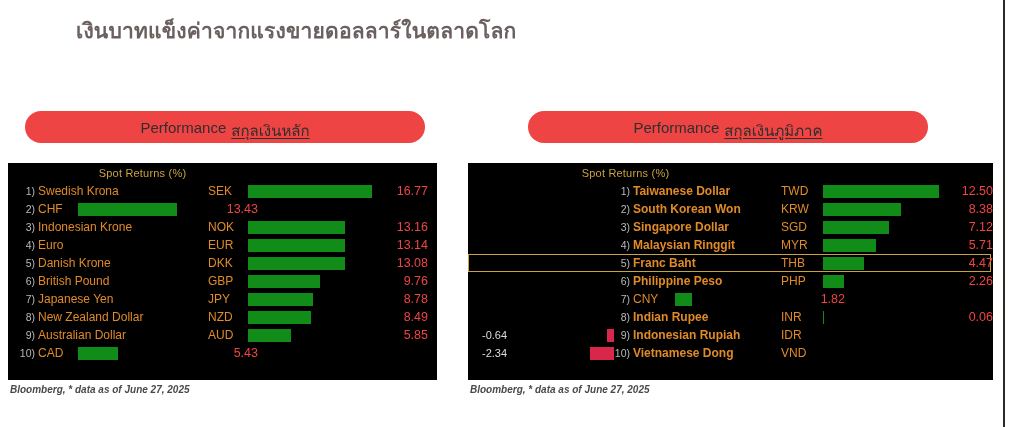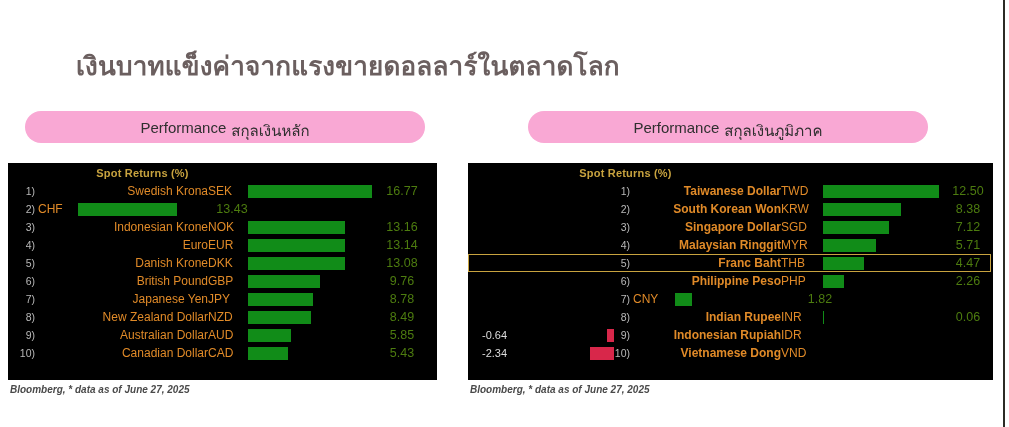--- a/index.html
+++ b/index.html
@@ -25,62 +25,62 @@
     width: 2px;
     height: 427px;
     background: #2b2b25;
   }
 
   
   .headline {
     position: absolute;
     left: 76px;
     top: 14px;
-    font-size: 26px;
+    font-size: 21px;
     font-weight: bold;
     color: #6b5f5f;
     letter-spacing: 0.2px;
     white-space: nowrap;
-    margin-top: 31px;
   }
 
   
   .pill {
     position: absolute;
     height: 32px;
     border-radius: 16px;
-    background: #f9a8d4;
+    background: #ef4444;
     display: flex;
     align-items: center;
     justify-content: center;
     font-size: 15px;
     color: #2f2f2f;
     white-space: nowrap;
   }
   .pill-left  { left: 25px;  top: 111px; width: 400px; }
   .pill-right { left: 528px; top: 111px; width: 400px; }
   .pill .pill-underline {
+    text-decoration: underline;
     text-underline-offset: 2px;
     margin-left: 5px;
     margin-top: 7px;
   }
 
   
   .panel {
     position: absolute;
     background: #000000;
     overflow: hidden;
   }
   .panel-left  { left: 8px;   top: 163px; width: 429px; height: 217px; }
   .panel-right { left: 468px; top: 163px; width: 525px; height: 217px; }
 
   .panel-title {
     color: #c8a33f;
     font-size: 11px;
-    font-weight: bold;
+    font-weight: normal;
     text-align: center;
     padding-top: 4px;
     letter-spacing: 0.2px;
     height: 15px;
     line-height: 13px;
   }
   .panel-left .panel-title  { padding-right: 160px; }
   .panel-right .panel-title { padding-right: 210px; }
 
   .rows {
@@ -125,44 +125,43 @@
     font-size: 10.5px;
     text-align: right;
     flex: 0 0 auto;
     padding-right: 3px;
   }
   .cname {
     color: #e08a28;
     font-size: 12px;
     flex: 0 0 auto;
     white-space: nowrap;
-    text-align: right;
   }
   .ticker {
     color: #e08a28;
     font-size: 12px;
     font-weight: normal;
     flex: 0 0 auto;
     white-space: nowrap;
   }
   .bar-track {
     position: relative;
     flex: 0 0 auto;
     height: 100%;
     display: flex;
     align-items: center;
   }
   .bar {
     background: #118c18;
     height: 13px;
   }
   .value {
-    color: #4d7c0f;
+    color: #ef4444;
     font-size: 12.5px;
-    text-align: center;
+    text-align: right;
     flex: 0 0 auto;
     padding-right: 4px;
     white-space: nowrap;
   }
 
   
   .panel-left  .row        { height: 18px; margin-left: 10px; width: 410px; }
   .panel-left  .rank       { width: 16px; }
   .panel-left  .cname      { width: 170px; }
   .panel-left  .ticker     { width: 40px; }
@@ -286,21 +285,20 @@
         <div class="rank">9)</div>
         <div class="cname">Australian Dollar</div>
         <div class="ticker">AUD</div>
         <div class="bar-track">
           <div class="bar" style="width: 43.2558px;"></div>
         </div>
         <div class="value">5.85</div>
       </div>
       <div class="row">
         <div class="rank">10)</div>
-        <div class="cname">Canadian Dollar</div>
         <div class="ticker">CAD</div>
         <div class="bar-track">
           <div class="bar" style="width: 40.1503px;"></div>
         </div>
         <div class="value">5.43</div>
       </div>
     </div>
 </div>
 
 <div class="panel panel-right">

